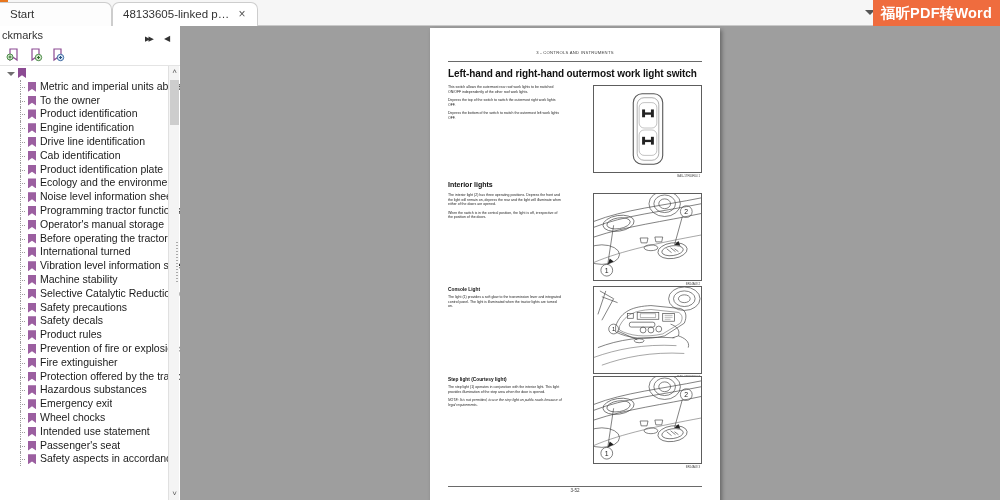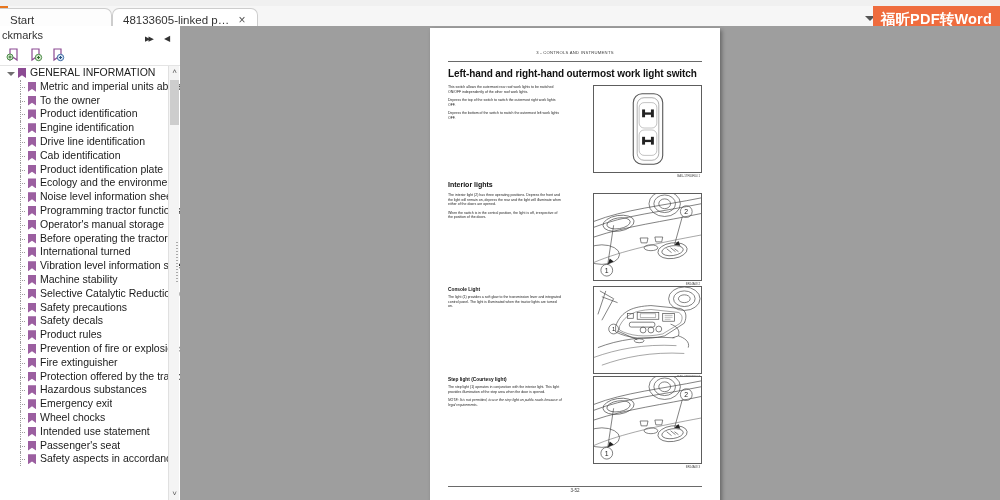--- a/index.html
+++ b/index.html
@@ -5,21 +5,21 @@
   * { box-sizing: border-box; margin:0; padding:0; }
   html, body {
     width:1000px; height:500px;
     font-family:"Liberation Sans", sans-serif;
     overflow:hidden; background:#f0f0f0;
   }
   #app { position:relative; width:1000px; height:500px; }
 
   
   .tabbar{
-    position:absolute; left:0; top:6px; width:1000px; height:26px;
+    position:absolute; left:0; top:0; width:1000px; height:26px;
     background:#f6f6f6; border-bottom:1px solid #c9c9c9;
   }
   .accent-line{
     position:absolute; left:0; top:0; width:8px; height:3px; background:#e8761e;
   }
   .tab{
     position:absolute; top:2px; height:24px; line-height:23px;
     font-size:11.5px; color:#333; background:#fdfdfd;
     border:1px solid #cdcdcd; border-bottom:none; padding:0 10px;
     white-space:nowrap;
@@ -236,21 +236,21 @@
             <path d="M4 2h7v11l-3.5-2.6L4 13z" fill="#fff" stroke="#8c4b93" stroke-width="1.2"></path>
             <circle cx="10.5" cy="10.5" r="3.2" fill="#d8e6f5" stroke="#3f6ea5" stroke-width="1"></circle>
             <path d="M9 10.5h3M10.5 9v3" stroke="#27507f" stroke-width="1"></path>
           </svg>
       </span>
     </div>
 
     <div class="sb-list" id="bookmark-list">
         <div class="bm-row lvl0"><span class="expander"></span><span class="flag dark">
             <i></i>
-          </span><span class="bm-label">GENERAL INFORMATION</span></div>
+          </span></div>
         <div class="bm-row lvl1"><span class="dash" style="left: 20px;"></span><span class="tick" style="left: 20px;"></span><span class="flag">
             <i></i>
           </span><span class="bm-label">Metric and imperial units abbrev</span></div>
         <div class="bm-row lvl1"><span class="dash" style="left: 20px;"></span><span class="tick" style="left: 20px;"></span><span class="flag">
             <i></i>
           </span><span class="bm-label">To the owner</span></div>
         <div class="bm-row lvl1"><span class="dash" style="left: 20px;"></span><span class="tick" style="left: 20px;"></span><span class="flag">
             <i></i>
           </span><span class="bm-label">Product identification</span></div>
         <div class="bm-row lvl1"><span class="dash" style="left: 20px;"></span><span class="tick" style="left: 20px;"></span><span class="flag">

